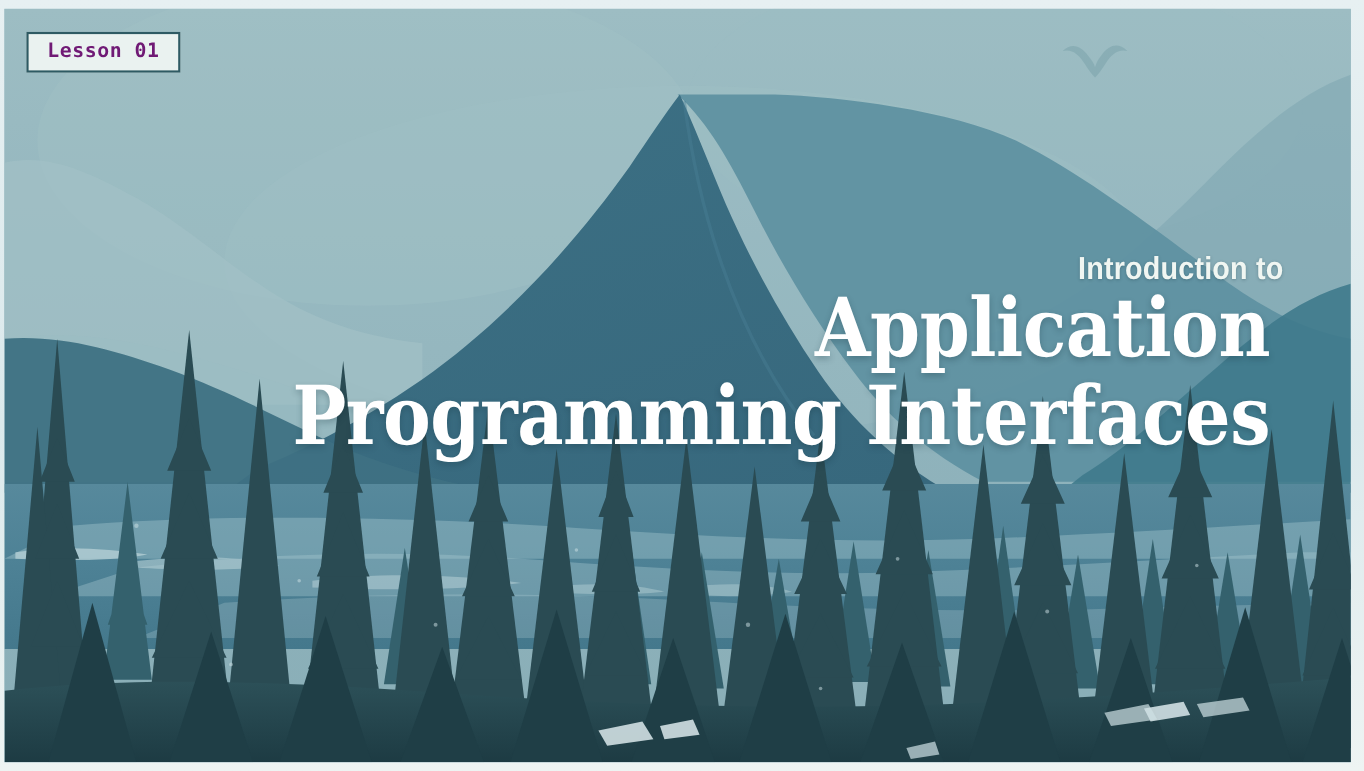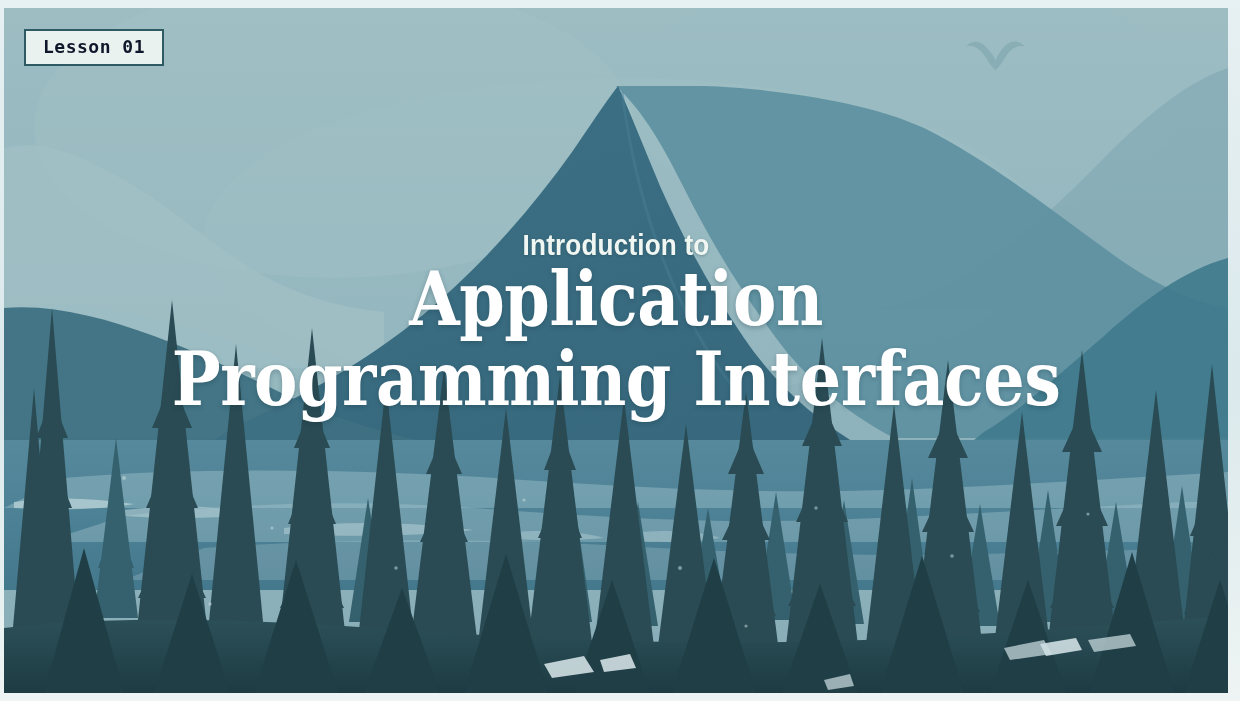--- a/index.html
+++ b/index.html
@@ -50,37 +50,37 @@
   }
 
   
   #lesson-badge {
     position: absolute;
     left: 20px;
     top: 21px;
     padding: 7px 17px 8px 17px;
     background: #eaf2f0;
     border: 2px solid #2e5a63;
-    color: #0f172a;
+    color: #701a75;
     font-family: "DejaVu Sans Mono", "Liberation Mono", monospace;
     font-size: 18px;
     font-weight: bold;
     letter-spacing: 0.5px;
     line-height: 1;
     white-space: nowrap;
     z-index: 30;
   }
 
   
   #title-block {
     position: absolute;
     left: 0;
     right: 0;
     top: 222px;
-    text-align: center;
+    text-align: right;
     z-index: 20;
     pointer-events: none;
   }
   #kicker {
     font-family: "Liberation Sans", sans-serif;
     font-weight: bold;
     font-size: 29px;
     color: #f0f6f2;
     letter-spacing: 0.2px;
     line-height: 1.1;

